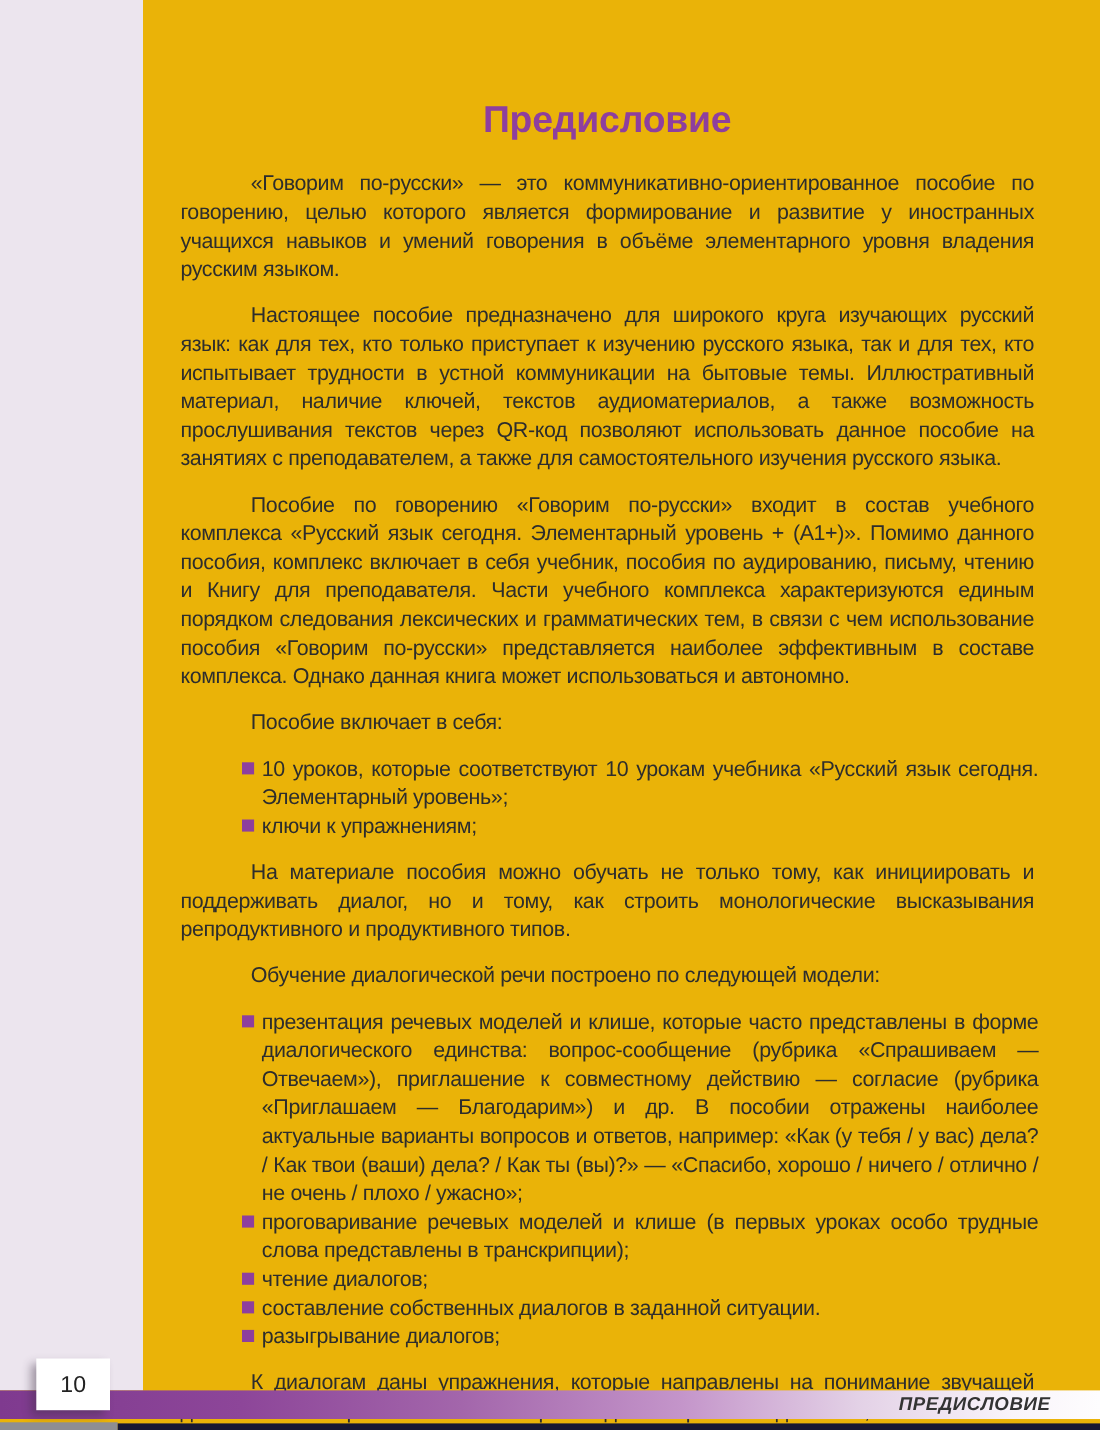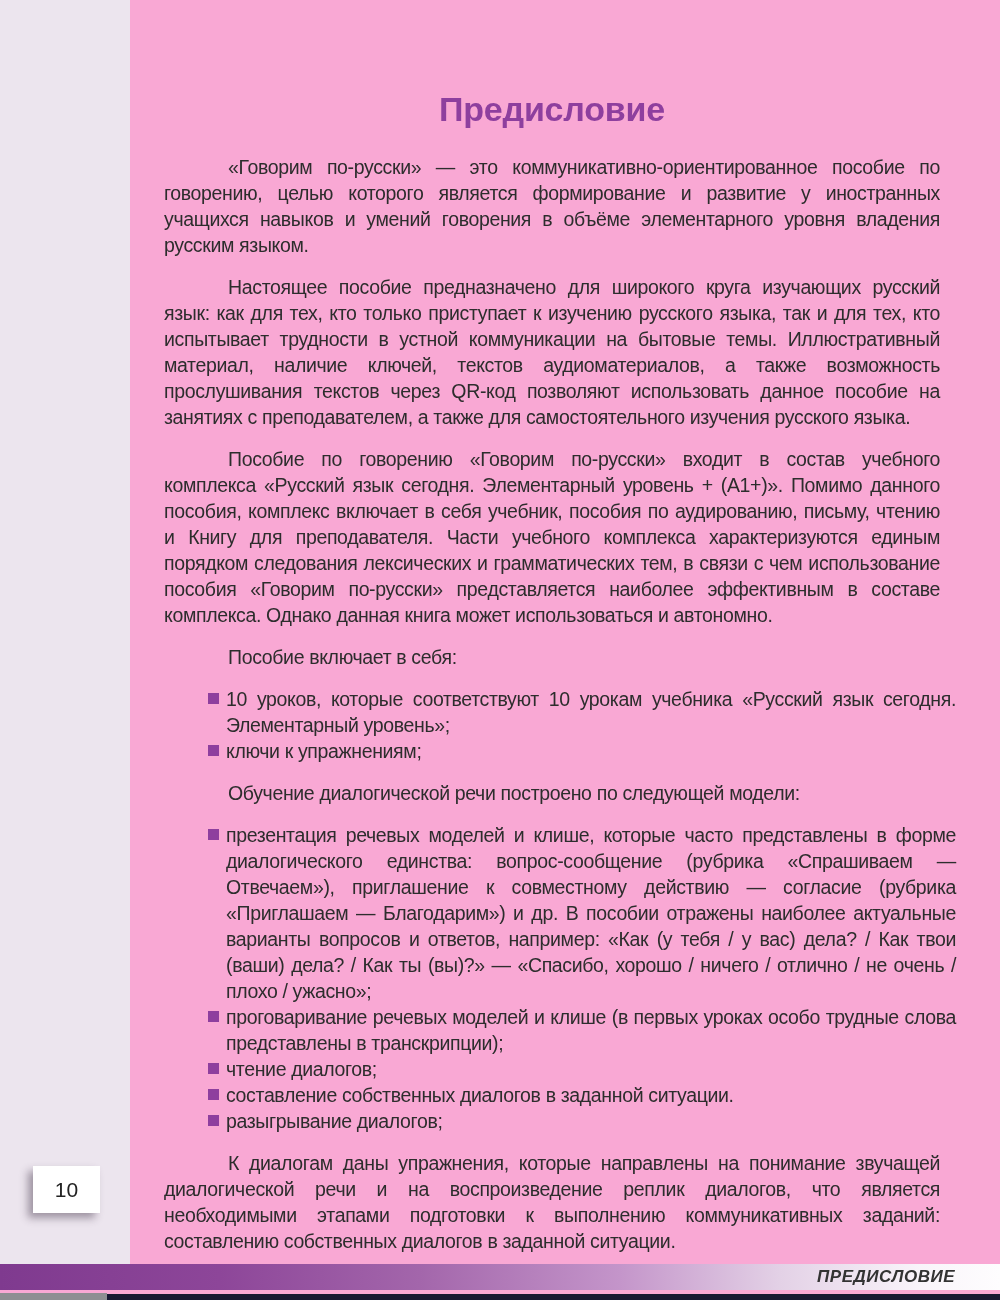--- a/index.html
+++ b/index.html
@@ -1,20 +1,20 @@
 <!DOCTYPE html>
 <html><head>
 <meta charset="utf-8">
 <style>
   html, body { margin: 0; padding: 0; background: #ffffff; }
   .canvas {
     position: relative;
     width: 1000px;
     height: 1300px;
-    background: #f9a8d4;
+    background: #eab308;
     overflow: hidden;
     font-family: "Liberation Sans", sans-serif;
   }
   .left-strip {
     position: absolute;
     left: 0; top: 0;
     width: 130px; height: 1264px;
     background: #ece5ee;
   }
   .content {
@@ -30,21 +30,21 @@
   .title {
     font-size: 34px;
     line-height: 38px;
     font-weight: bold;
     color: #8e3f9e;
     text-align: center;
     letter-spacing: -0.2px;
     margin: 0 0 26px 0;
   }
   .para { margin: 16px; text-indent: 64px; }
-  .bullets { list-style: none; margin: 3px 0; padding: 0 0 0 60px; }
+  .bullets { list-style: none; margin: 3px 12px; padding: 0 0 0 60px; }
   .bullets li { position: relative; padding-left: 18px; }
   .sq {
     position: absolute;
     left: 0; top: 7px;
     width: 11px; height: 11px;
     background: #8e3f9e;
   }
   .footer-bar {
     position: absolute;
     left: 0; top: 1264px;
@@ -57,21 +57,21 @@
     position: absolute;
     right: 45px; top: 3px;
     font-size: 17px;
     font-style: italic;
     font-weight: bold;
     color: #333333;
     letter-spacing: 0.5px;
   }
   .page-num {
     position: absolute;
-    left: 33px; top: 1166px;
+    left: 33px; top: 1235px;
     width: 67px; height: 47px;
     background: #ffffff;
     box-shadow: -5px 5px 8px rgba(62, 48, 68, 0.45);
     display: flex;
     align-items: center;
     justify-content: center;
     font-size: 21px;
     color: #222222;
   }
   .edge-left {
@@ -105,20 +105,21 @@
       <li>
         <span class="sq"></span>
         <span>10 уроков, которые соответствуют 10 урокам учебника «Русский язык сегодня. Элементарный уровень»;</span>
       </li>
       <li>
         <span class="sq"></span>
         <span>ключи к упражнениям;</span>
       </li>
     </ul>
 
+    <p class="para">На материале пособия можно обучать не только тому, как инициировать и поддерживать диалог, но и тому, как строить монологические высказывания репродуктивного и продуктивного типов.</p>
     <p class="para">Обучение диалогической речи построено по следующей модели:</p>
 
     <ul class="bullets">
       <li>
         <span class="sq"></span>
         <span>презентация речевых моделей и клише, которые часто представлены в форме диалогического единства: вопрос-сообщение (рубрика «Спрашиваем — Отвечаем»), приглашение к совместному действию — согласие (рубрика «Приглашаем — Благодарим») и др. В пособии отражены наиболее актуальные варианты вопросов и ответов, например: «Как (у тебя / у вас) дела? / Как твои (ваши) дела? / Как ты (вы)?» — «Спасибо, хорошо / ничего / отлично / не очень / плохо / ужасно»;</span>
       </li>
       <li>
         <span class="sq"></span>
         <span>проговаривание речевых моделей и клише (в первых уроках особо трудные слова представлены в транскрипции);</span>

